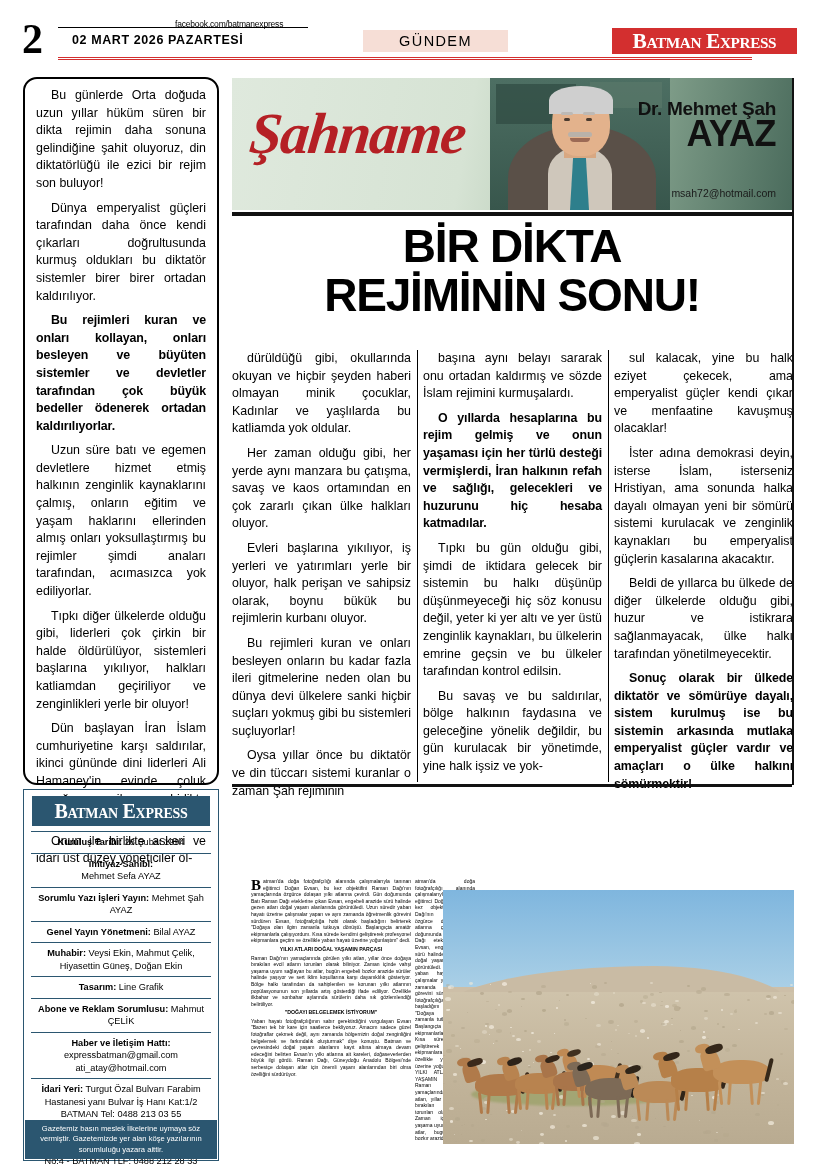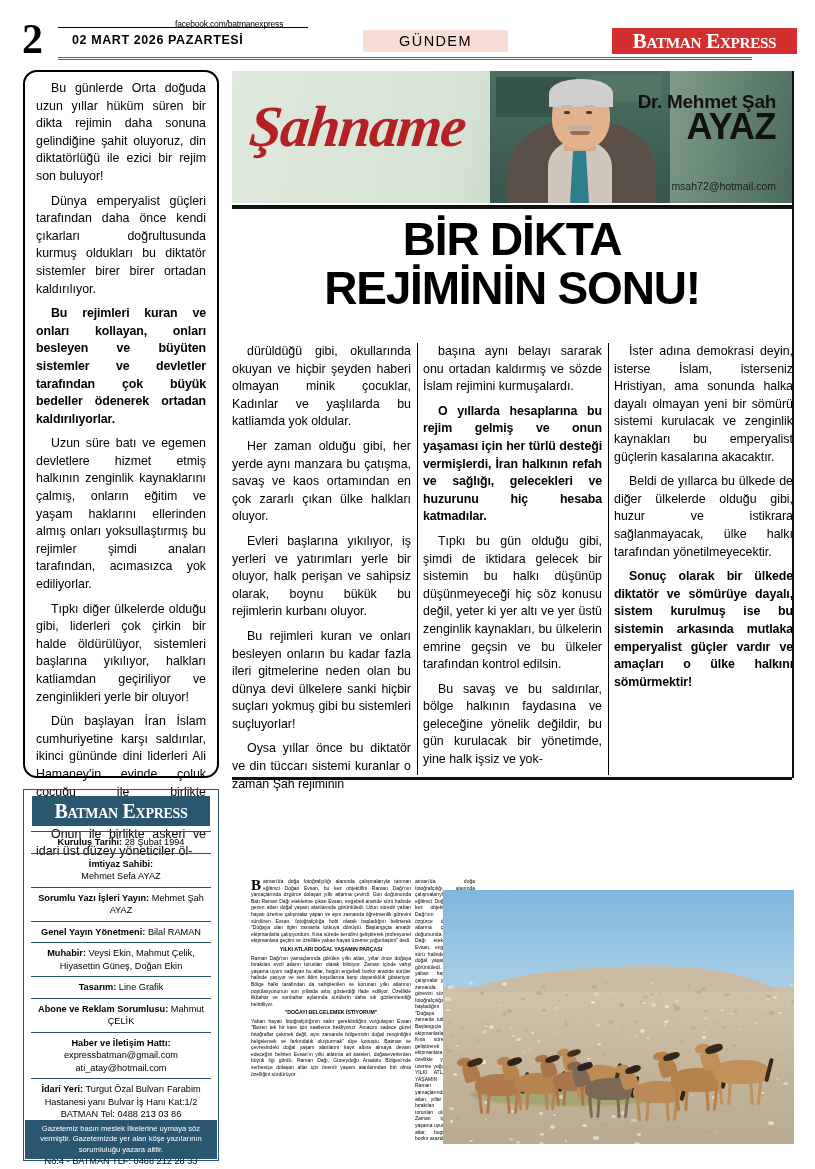--- a/index.html
+++ b/index.html
@@ -55,21 +55,21 @@
     font-weight:700; font-size:21px; letter-spacing:-0.4px;
     font-variant:small-caps; white-space:nowrap;
     transform:scaleX(1.02);
   }
   .hdr-rule{
     position:absolute; left:58px; top:57px; width:694px; height:3px;
     border-top:1.2px solid #d32f2f; border-bottom:1.2px solid #d32f2f;
   }
 
   
-  .op-wrap{ position:absolute; left:0; top:65px; width:815px; height:718px; }
+  .op-wrap{ position:absolute; left:0; top:72px; width:815px; height:718px; }
 
   
   .lead-col{
     position:absolute; left:23px; top:5px; width:196px; height:708px;
     border:2px solid #000; border-radius:14px;
     padding:8px 11px 6px 11px;
   }
   .lead-col p{
     font-size:12.4px; line-height:17.6px;
     text-align:justify; text-indent:15px;
@@ -330,45 +330,46 @@
       </div>
       <div class="col-div" style="left: 185px;"></div>
       <div class="op-col">
         <p>başına aynı belayı sararak onu ortadan kaldırmış ve sözde İslam rejimini kurmuşalardı.</p>
         <p class="b">O yıllarda hesaplarına bu rejim gelmiş ve onun yaşaması için her türlü desteği vermişlerdi, İran halkının refah ve sağlığı, gelecekleri ve huzurunu hiç hesaba katmadılar.</p>
         <p>Tıpkı bu gün olduğu gibi, şimdi de iktidara gelecek bir sistemin bu halkı düşünüp düşünmeyeceği hiç söz konusu değil, yeter ki yer altı ve yer üstü zenginlik kaynakları, bu ülkelerin emrine geçsin ve bu ülkeler tarafından kontrol edilsin.</p>
         <p>Bu savaş ve bu saldırılar, bölge halkının faydasına ve geleceğine yönelik değildir, bu gün kurulacak bir yönetimde, yine halk işsiz ve yok-</p>
       </div>
       <div class="col-div" style="left: 376px;"></div>
       <div class="op-col">
+        <p>sul kalacak, yine bu halk eziyet çekecek, ama emperyalist güçler kendi çıkar ve menfaatine kavuşmuş olacaklar!</p>
         <p>İster adına demokrasi deyin, isterse İslam, isterseniz Hristiyan, ama sonunda halka dayalı olmayan yeni bir sömürü sistemi kurulacak ve zenginlik kaynakları bu emperyalist güçlerin kasalarına akacaktır.</p>
         <p>Beldi de yıllarca bu ülkede de diğer ülkelerde olduğu gibi, huzur ve istikrara sağlanmayacak, ülke halkı tarafından yönetilmeyecektir.</p>
         <p class="b">Sonuç olarak bir ülkede diktatör ve sömürüye dayalı, sistem kurulmuş ise bu sistemin arkasında mutlaka emperyalist güçler vardır ve amaçları o ülke halkını sömürmektir!</p>
       </div>
     </div>
   <div class="op-bottom-rule"></div>
   <div class="op-right-rule"></div>
 </div>
 
 <div class="bot">
 
   <div class="imprint">
     <div class="imprint-logo">
       <span>Batman Express</span>
     </div>
     <div id="imprintrows">
         <div class="imp-row"><b>Kuruluş Tarihi:</b><span> 28 Şubat 1994</span></div>
         <div class="imp-row"><b>İmtiyaz Sahibi:</b><br><span>Mehmet Sefa AYAZ</span></div>
         <div class="imp-row"><b>Sorumlu Yazı İşleri Yayın:</b><span> Mehmet Şah AYAZ</span></div>
-        <div class="imp-row"><b>Genel Yayın Yönetmeni:</b><span> Bilal RAMAN</span></div>
+        <div class="imp-row"><b>Genel Yayın Yönetmeni:</b><span> Bilal AYAZ</span></div>
         <div class="imp-row"><b>Muhabir:</b><span> Veysi Ekin, Mahmut Çelik, Hiyasettin Güneş, Doğan Ekin</span></div>
         <div class="imp-row"><b>Tasarım:</b><span> Line Grafik</span></div>
         <div class="imp-row"><b>Abone ve Reklam Sorumlusu:</b><span> Mahmut ÇELİK</span></div>
         <div class="imp-row"><b>Haber ve İletişim Hattı:</b><br><span>expressbatman@gmail.com<br>ati_atay@hotmail.com</span></div>
-        <div class="imp-row"><b>İdari Yeri:</b><span> Turgut Özal Bulvarı Farabim Hastanesi yanı Bulvar İş Hanı Kat:1/2 BATMAN Tel: 0488 213 03 86</span></div>
+        <div class="imp-row"><b>İdari Yeri:</b><span> Turgut Özal Bulvarı Farabim Hastanesi yanı Bulvar İş Hanı Kat:1/2 BATMAN Tel: 0488 213 03 55</span></div>
         <div class="imp-row"><b>Basıldığı Yer:</b><span> Çağdaş Kardeşler Matbaacılık Bahçelievler Mah. 1601 Sokak No:4  -  BATMAN TLF: 0488 212 28 33</span></div>
       </div>
     <div class="imp-foot">Gazetemiz basın meslek İlkelerine uymaya söz vermiştir. Gazetemizde yer alan köşe yazılarının sorumluluğu yazara aittir.</div>
   </div>
 
 
   <div class="bot-text" id="botcol1">
       <p><span class="dropcap">B</span>atman'da doğa fotoğrafçılığı alanında çalışmalarıyla tanınan eğitimci Doğan Evsan, bu kez objektifini Raman Dağı'nın yamaçlarında özgürce dolaşan yılkı atlarına çevirdi. Gün doğumunda Batı Raman Dağı eteklerine çıkan Evsan, engebeli arazide sürü halinde gezen atları doğal yaşam alanlarında görüntüledi. Uzun süredir yaban hayatı üzerine çalışmalar yapan ve aynı zamanda öğretmenlik görevini sürdüren Evsan, fotoğrafçılığa hobi olarak başladığını belirterek "Doğaya olan ilgim zamanla tutkuya dönüştü. Başlangıçta amatör ekipmanlarla çalışıyordum. Kısa sürede kendimi geliştirerek profesyonel ekipmanlara geçtim ve özellikle yaban hayatı üzerine yoğunlaştım" dedi.</p>
       <p class="sub">YILKI ATLARI DOĞAL YAŞAMIN PARÇASI</p>
       <p>Raman Dağı'nın yamaçlarında görülen yılkı atları, yıllar önce doğaya bırakılan evcil atların torunları olarak biliniyor. Zaman içinde vahşi yaşama uyum sağlayan bu atlar, bugün engebeli bozkır arazide sürüler halinde yaşıyor ve sert iklim koşullarına karşı dayanıklılık gösteriyor. Bölge halkı tarafından da sahiplenilen ve korunan yılkı atlarının popülasyonunun son yıllarda artış gösterdiği ifade ediliyor. Özellikle ilkbahar ve sonbahar aylarında sürülerin daha sık gözlemlendiği belirtiliyor.</p>

